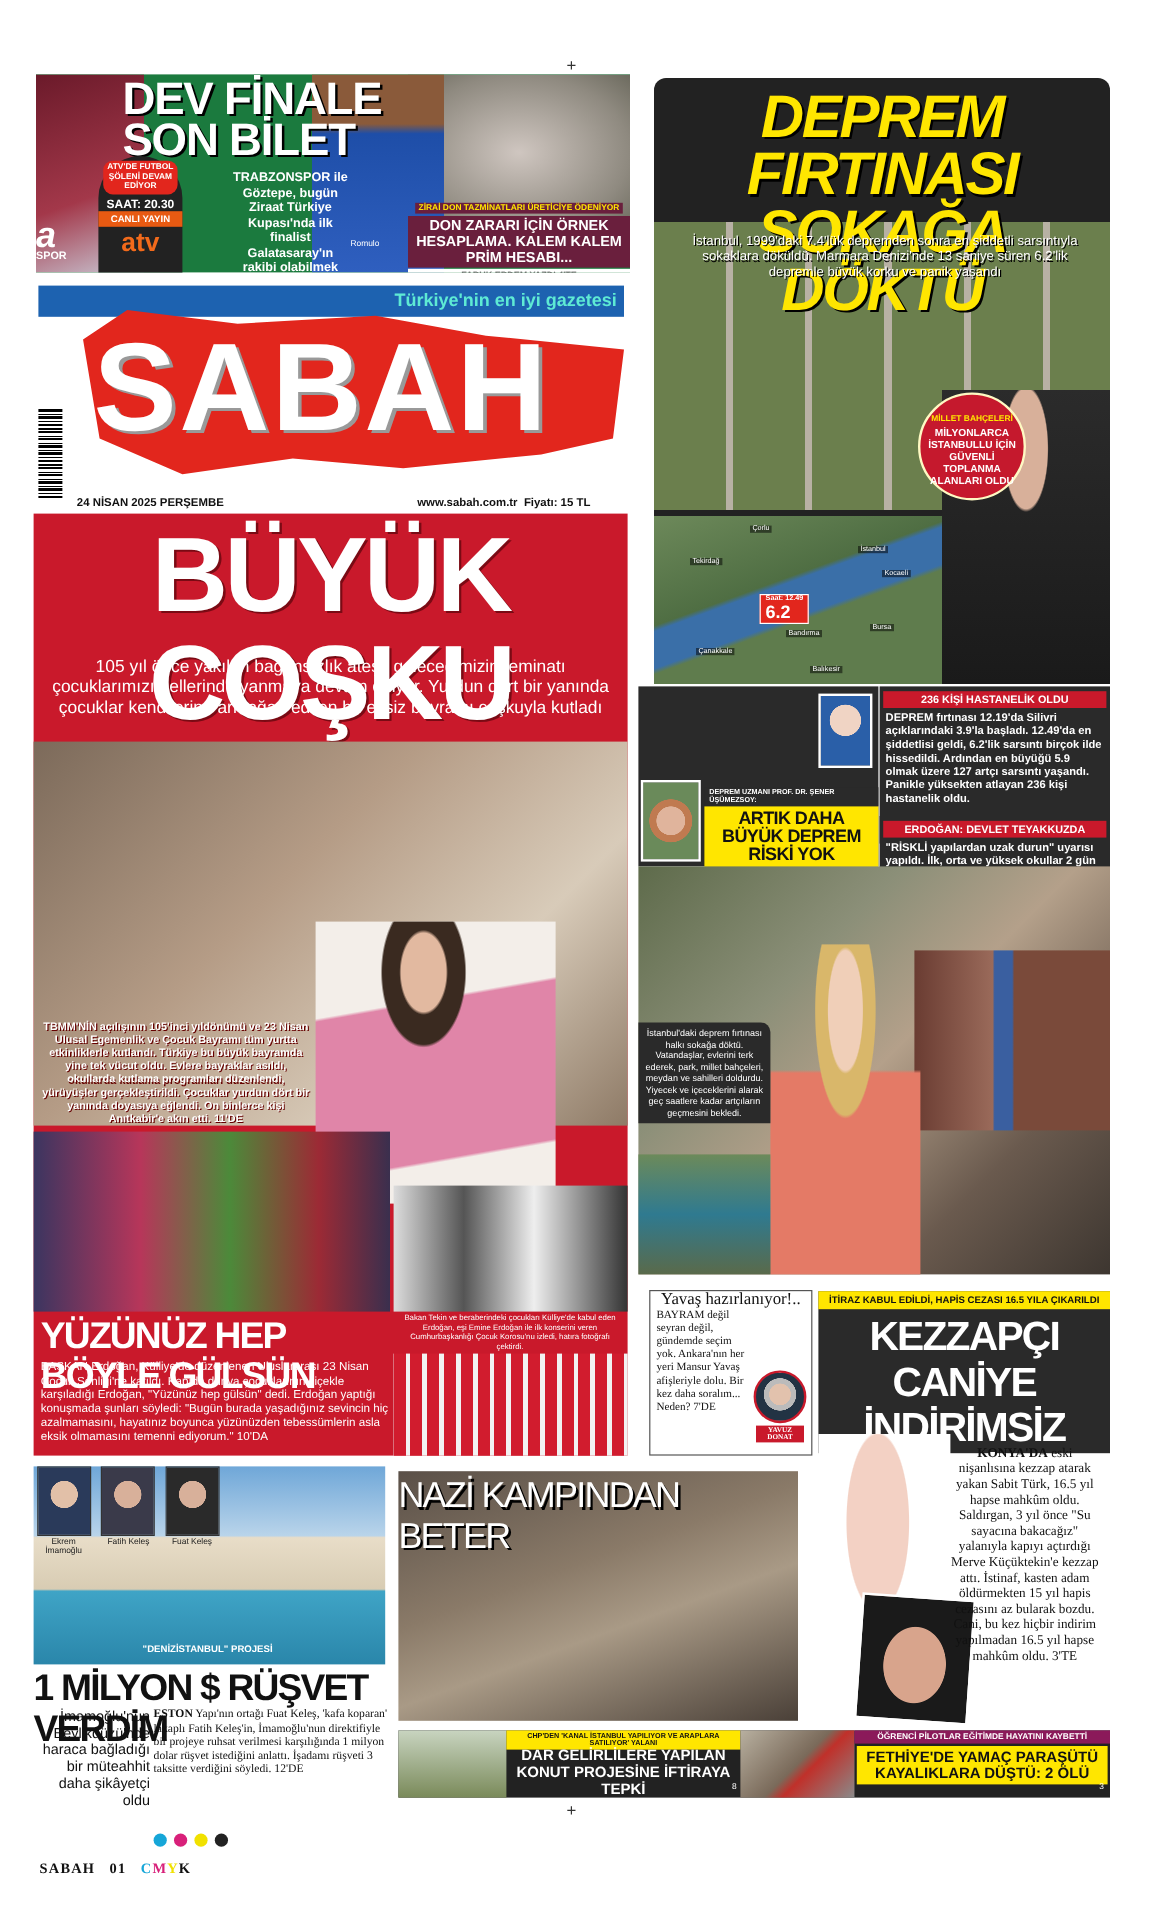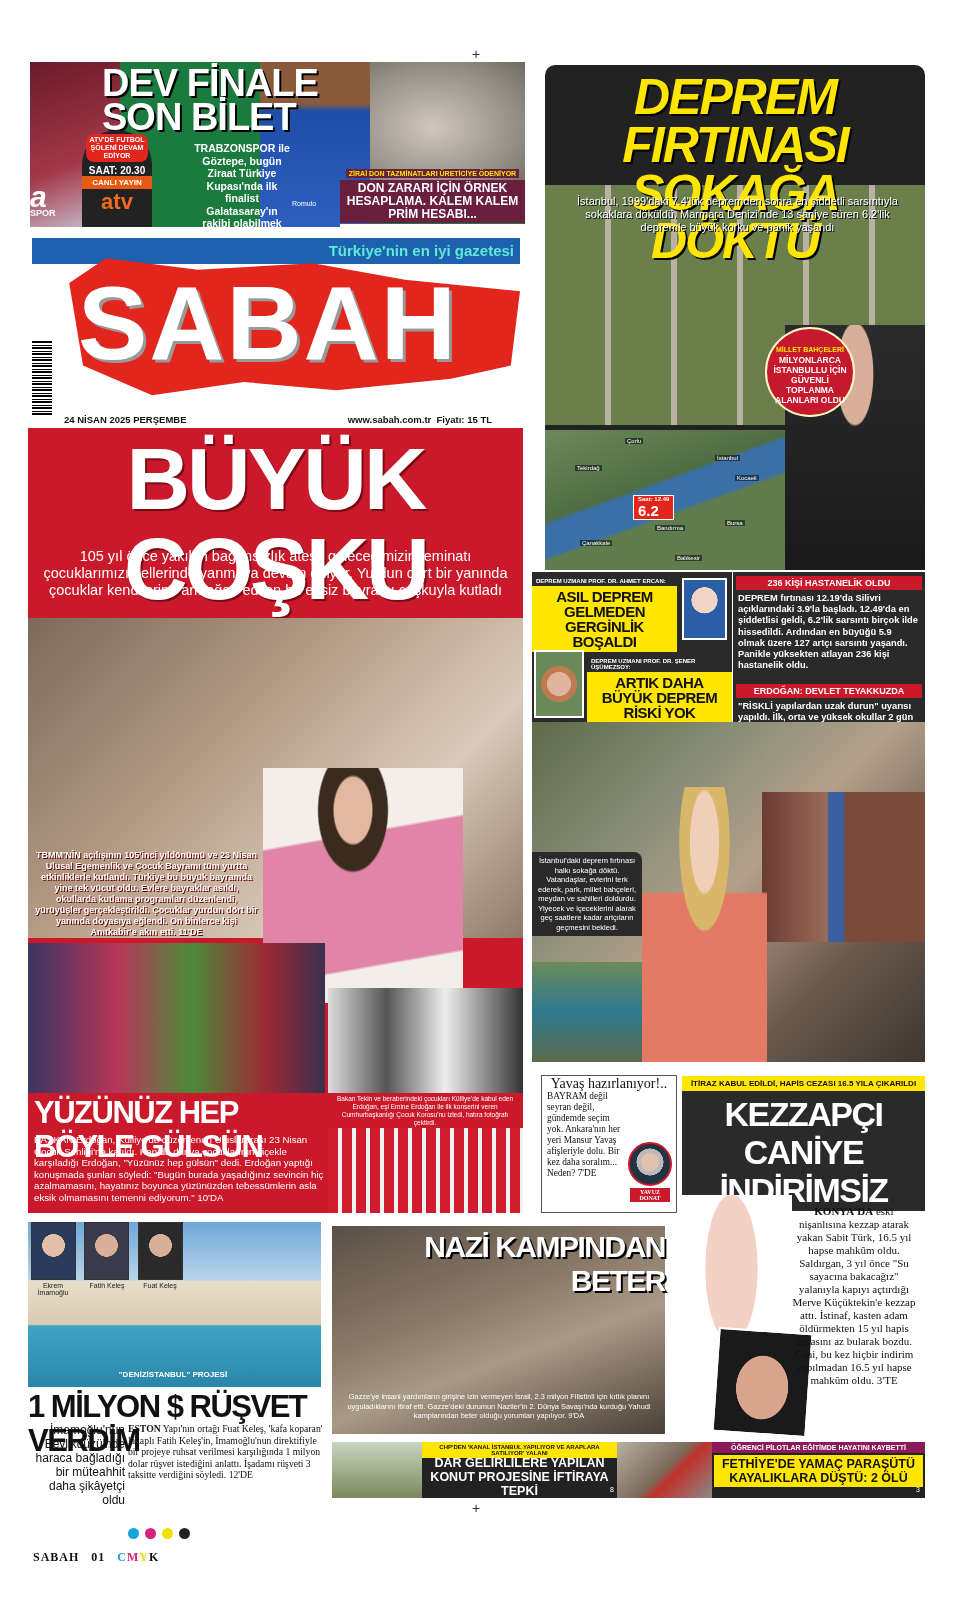--- a/index.html
+++ b/index.html
@@ -88,21 +88,21 @@
 .face{position:absolute;top:0;width:45px;height:58px;border:1px solid #333}
 .fname{position:absolute;top:60px;font-size:7px;color:#222;text-align:center;width:50px}
 #deniz .proj{left:40px;top:148px;width:210px;text-align:center;color:#fff;font-size:8px;font-weight:bold}
 #milyon{left:28px;top:1390px;width:293px;font-size:31px;font-weight:bold;letter-spacing:-1.5px;line-height:34px;color:#111}
 #milyonside{left:28px;top:1423px;width:97px;text-align:right;font-size:12px;line-height:14px}
 #milyonbody{left:128px;top:1423px;width:195px;font-family:"Liberation Serif",serif;font-size:9.7px;line-height:11.5px}
 #cmyk{left:128px;top:1528px;display:flex;gap:6px}
 #cmyk span{width:11px;height:11px;border-radius:50%;display:block}
 
 #nazi{left:332px;top:1226px;width:333px;height:208px;background:linear-gradient(160deg,#5a5048,#8a7a68 40%,#a99a86 60%,#4a4038)}
-#nazi .hl{left:0;top:4px;width:333px;text-align:right;color:#fff;font-size:30px;font-weight:bold;letter-spacing:-1.5px;text-shadow:2px 2px 0 #000}
+#nazi .hl{left:0;top:4px;width:333px;text-align:left;color:#fff;font-size:30px;font-weight:normal;letter-spacing:-1.5px;text-shadow:2px 2px 0 #000}
 #nazi .cap{left:8px;top:166px;width:318px;color:#fff;font-size:7.4px;line-height:9.5px;text-align:center}
 
 #strip1{left:332px;top:1442px;width:380px;height:56px;background:#222}
 #strip1 .img1{left:0;top:0;width:90px;height:56px;background:linear-gradient(#c8d4c0,#7a8a5a)}
 #strip1 .img2{left:285px;top:0;width:95px;height:56px;background:linear-gradient(135deg,#b8b0a0,#7a6a5a 50%,#c0302a 60%,#8a8a8a)}
 #strip1 .kick{left:90px;top:0;width:195px;background:#ffe600;color:#111;font-size:6px;font-weight:bold;padding:2px;text-align:center}
 #strip1 .hd{left:90px;top:14px;width:195px;color:#fff;font-size:12.5px;font-weight:bold;line-height:14px;text-align:center}
 #strip2{left:712px;top:1442px;width:213px;height:56px;background:#222}
 #strip2 .kick{background:#8b1a5a;color:#fff;font-size:7px;font-weight:bold;padding:2px;text-align:center}
 #strip2 .hd{background:#ffe600;color:#111;font-size:12.5px;font-weight:bold;line-height:14px;text-align:center;padding:2px;margin:2px}
@@ -165,24 +165,20 @@
   </div>
   <div class="abs mag"><small>Saat: 12.49</small><span>6.2</span></div>
   <div class="abs woman"></div>
   <div class="abs circle">
       <div class="k">MİLLET BAHÇELERİ</div>
       <div>MİLYONLARCA İSTANBULLU İÇİN GÜVENLİ TOPLANMA ALANLARI OLDU</div>
     </div>
 </div>
 
 <div id="quotes" class="abs">
-  <div class="q" style="top:4px">
-    <div class="kick">DEPREM UZMANI PROF. DR. AHMET ERCAN:</div>
-    <div class="hd">ASIL DEPREM GELMEDEN GERGİNLİK BOŞALDI</div>
-  </div>
   <div class="qphoto" style="left:150px;top:6px;width:45px;height:62px;background:radial-gradient(circle at 50% 35%,#f0d4c4 0 30%,#2a5fa8 31%)"></div>
   <div class="qphoto" style="left:2px;top:78px;width:50px;height:68px;background:radial-gradient(circle at 50% 50%,#e0b49c 0 30%,#c07a50 31% 45%,#6a8a5a 46%)"></div>
   <div class="q" style="top:84px;left:55px">
     <div class="kick">DEPREM UZMANI PROF. DR. ŞENER ÜŞÜMEZSOY:</div>
     <div class="hd">ARTIK DAHA BÜYÜK DEPREM RİSKİ YOK</div>
   </div>
 </div>
 <div id="facts" class="abs">
   <div class="fhead">236 KİŞİ HASTANELİK OLDU</div>
   <div class="fbody">DEPREM fırtınası 12.19'da Silivri açıklarındaki 3.9'la başladı. 12.49'da en şiddetlisi geldi, 6.2'lik sarsıntı birçok ilde hissedildi. Ardından en büyüğü 5.9 olmak üzere 127 artçı sarsıntı yaşandı. Panikle yüksekten atlayan 236 kişi hastanelik oldu.</div>
@@ -242,21 +238,20 @@
 <div id="milyonbody" class="abs"><b>ESTON</b><span> Yapı'nın ortağı Fuat Keleş, 'kafa koparan' lakaplı Fatih Keleş'in, İmamoğlu'nun direktifiyle bir projeye ruhsat verilmesi karşılığında 1 milyon dolar rüşvet istediğini anlattı. İşadamı rüşveti 3 taksitte verdiğini söyledi. 12'DE</span></div>
 <div id="cmyk" class="abs">
   <span style="background:#16a6d8"></span>
     <span style="background:#d8207a"></span>
     <span style="background:#f1e100"></span>
     <span style="background:#222"></span>
 </div>
 
 <div id="nazi" class="abs">
   <div class="abs hl">NAZİ KAMPINDAN BETER</div>
-  <div class="abs cap">Gazze'ye insani yardımların girişine izin vermeyen İsrail, 2.3 milyon Filistinli için kıtlık planını uyguladıklarını itiraf etti. Gazze'deki durumun Naziler'in 2. Dünya Savaşı'nda kurduğu Yahudi kamplarından beter olduğu yorumları yapılıyor. 9'DA</div>
 </div>
 
 <div id="strip1" class="abs">
   <div class="abs img1"></div>
   <div class="abs kick">CHP'DEN 'KANAL İSTANBUL YAPILIYOR VE ARAPLARA SATILIYOR' YALANI</div>
   <div class="abs hd">DAR GELİRLİLERE YAPILAN KONUT PROJESİNE İFTİRAYA TEPKİ</div>
   <div class="abs img2"></div>
   <span class="abs" style="left:278px;top:44px;color:#fff;font-size:7px">8</span>
 </div>
 <div id="strip2" class="abs">

